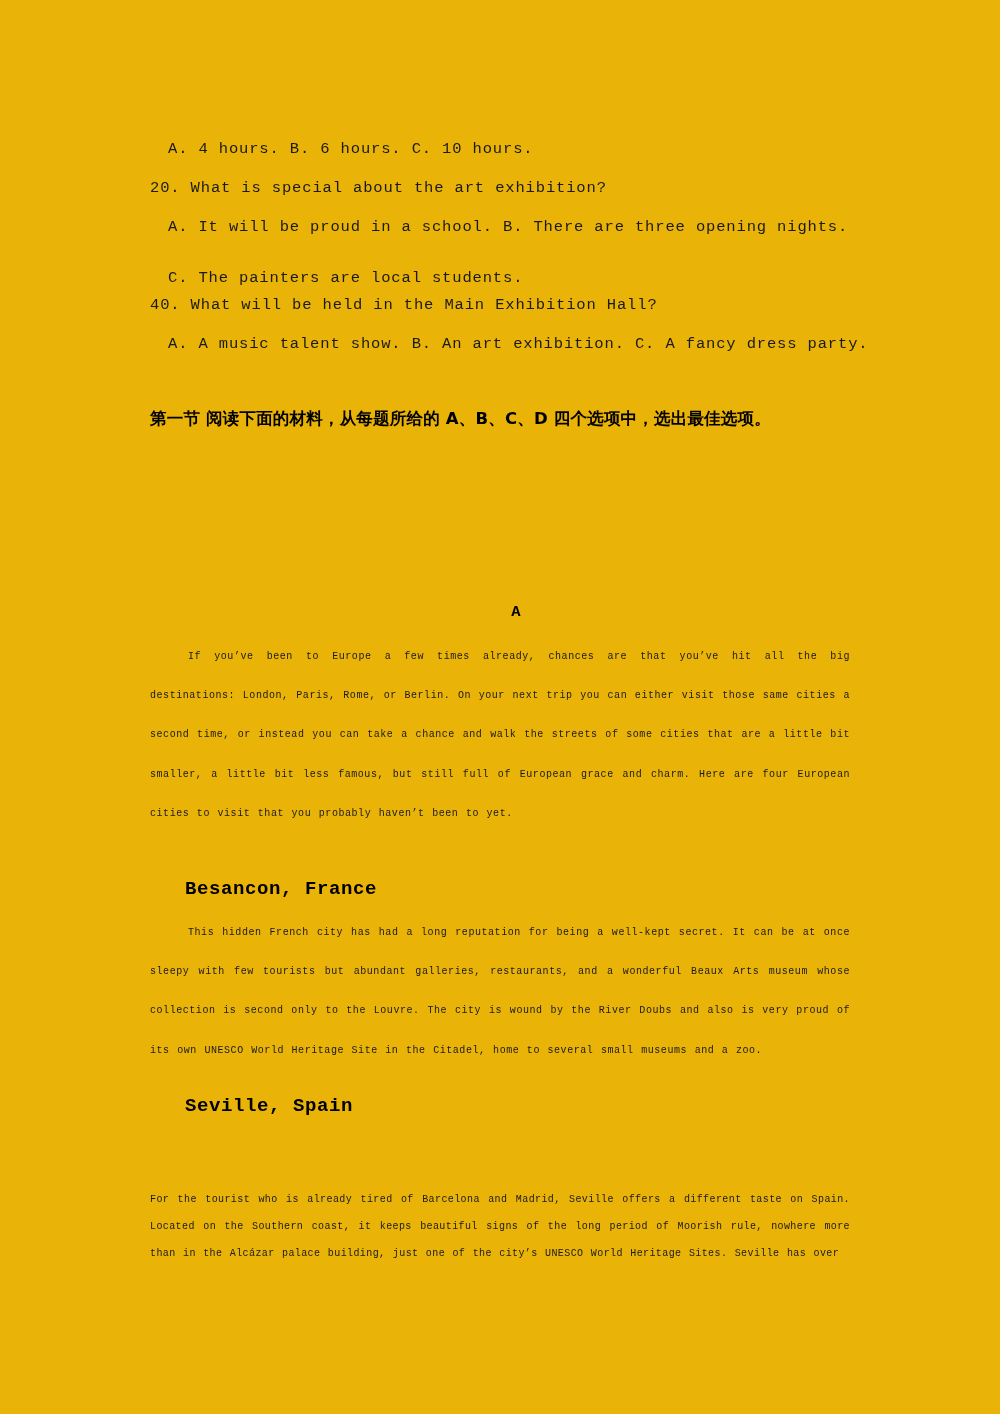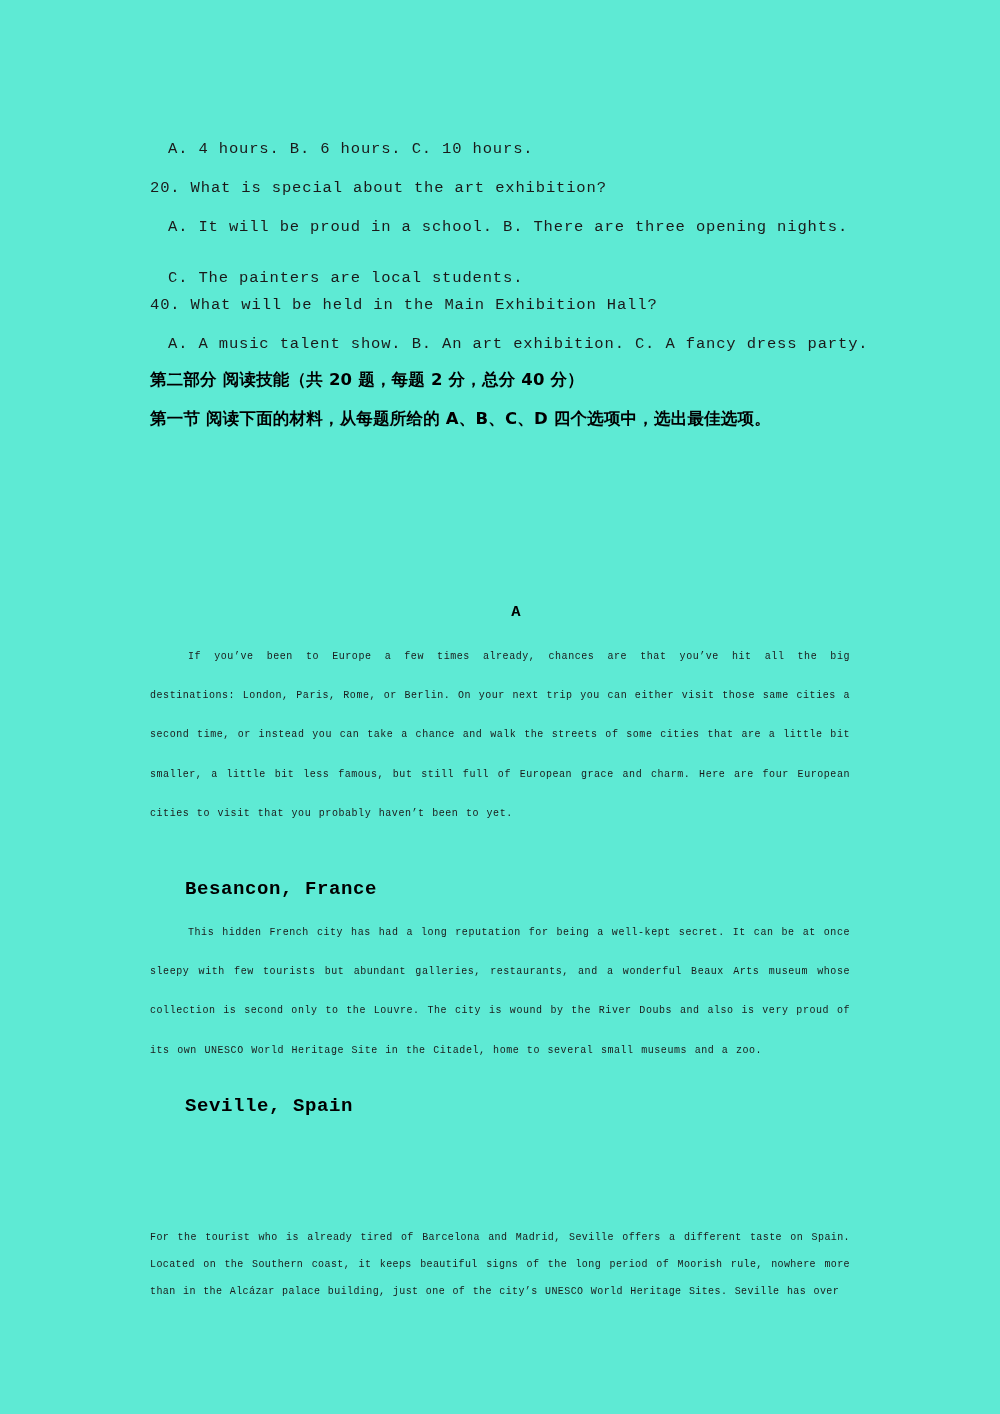--- a/index.html
+++ b/index.html
@@ -14,21 +14,21 @@
     font-family: "Liberation Mono", "DejaVu Sans Mono", monospace;
     color: #1a1a1a;
     overflow: hidden;
   }
 
   .page {
     position: absolute;
     left: 0; top: 0;
     width: 1000px;
     height: 1414px;
-    background: #5eead4;
+    background: #eab308;
   }
 
   
   .col {
     position: absolute;
     left: 150px;
     width: 700px;
   }
 
   
@@ -101,28 +101,27 @@
 
   <div>
     <div class="col qline opt" style="top:130px">A. 4 hours.  B. 6 hours.  C. 10 hours.</div>
     <div class="col qline" style="top:169px">20. What is special about the art exhibition?</div>
     <div class="col qline opt" style="top:208px">A. It will be proud in a school.  B. There are three opening nights.</div>
     <div class="col qline opt" style="top:259px">C. The painters are local students.</div>
     <div class="col qline" style="top:286px">40. What will be held in the Main Exhibition Hall?</div>
     <div class="col qline opt" style="top:325px">A. A music talent show.    B. An art exhibition.   C. A fancy dress party.</div>
   </div>
 
-  <div class="col cn-head" style="top:361px">第二部分 阅读技能（共 20 题，每题 2 分，总分 40 分）</div>
   <div class="col cn-head" style="top:400px">第一节 阅读下面的材料，从每题所给的 A、B、C、D 四个选项中，选出最佳选项。</div>
 
   <div class="passage-letter" style="top:603px">
     <span>A</span>
   </div>
 
   <p class="col para indent" style="top:637px">If you’ve been to Europe a few times already, chances are that you’ve hit all the big destinations: London, Paris, Rome, or Berlin. On your next trip you can either visit those same cities a second time, or instead you can take a chance and walk the streets of some cities that are a little bit smaller, a little bit less famous, but still full of European grace and charm. Here are four European cities to visit that you probably haven’t been to yet.</p>
 
   <p class="col sub-head" style="top:878px">Besancon, France</p>
   <p class="col para indent" style="top:913px">This hidden French city has had a long reputation for being a well-kept secret. It can be at once sleepy with few tourists but abundant galleries, restaurants, and a wonderful Beaux Arts museum whose collection is second only to the Louvre. The city is wound by the River Doubs and also is very proud of its own UNESCO World Heritage Site in the Citadel, home to several small museums and a zoo.</p>
 
   <p class="col sub-head" style="top:1095px">Seville, Spain</p>
-  <p class="col para tight" style="top:1224px">For the tourist who is already tired of Barcelona and Madrid, Seville offers a different taste on Spain. Located on the Southern coast, it keeps beautiful signs of the long period of Moorish rule, nowhere more than in the Alcázar palace building, just one of the city’s UNESCO World Heritage Sites. Seville has over</p>
+  <p class="col para tight" style="top:1186px">For the tourist who is already tired of Barcelona and Madrid, Seville offers a different taste on Spain. Located on the Southern coast, it keeps beautiful signs of the long period of Moorish rule, nowhere more than in the Alcázar palace building, just one of the city’s UNESCO World Heritage Sites. Seville has over</p>
 
 </div>
 
 </body></html>

